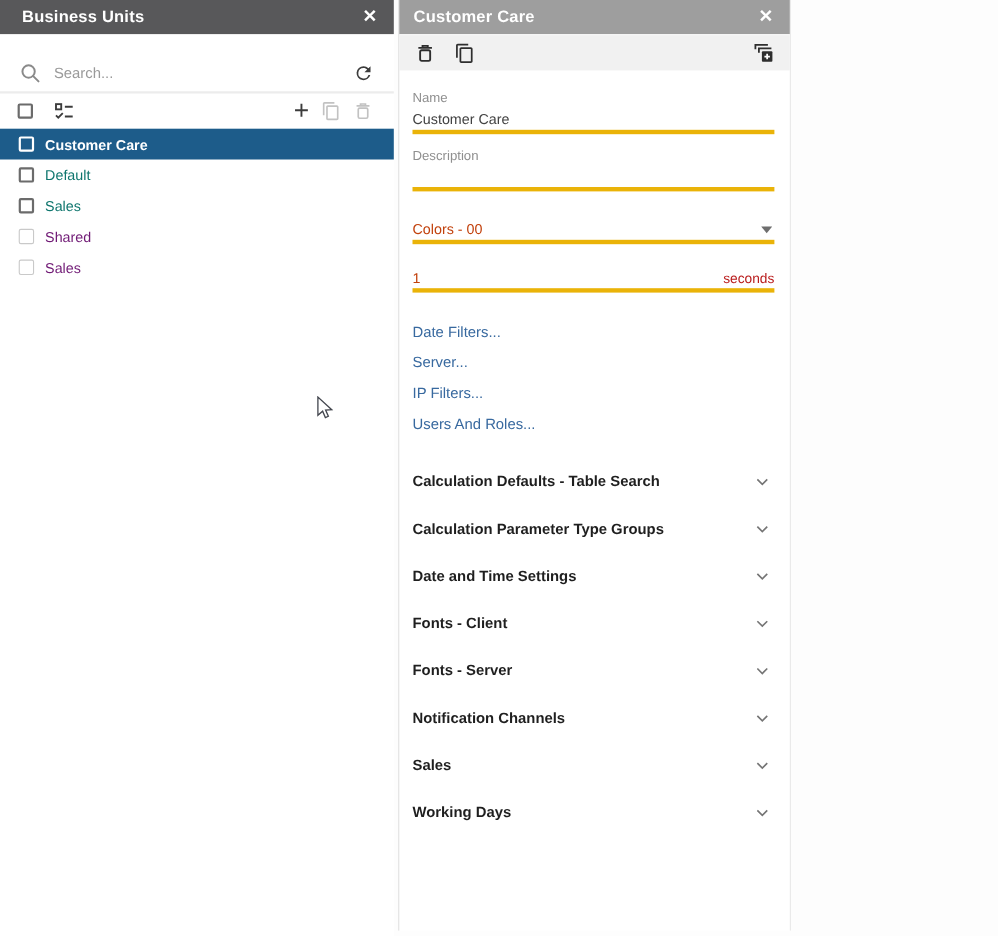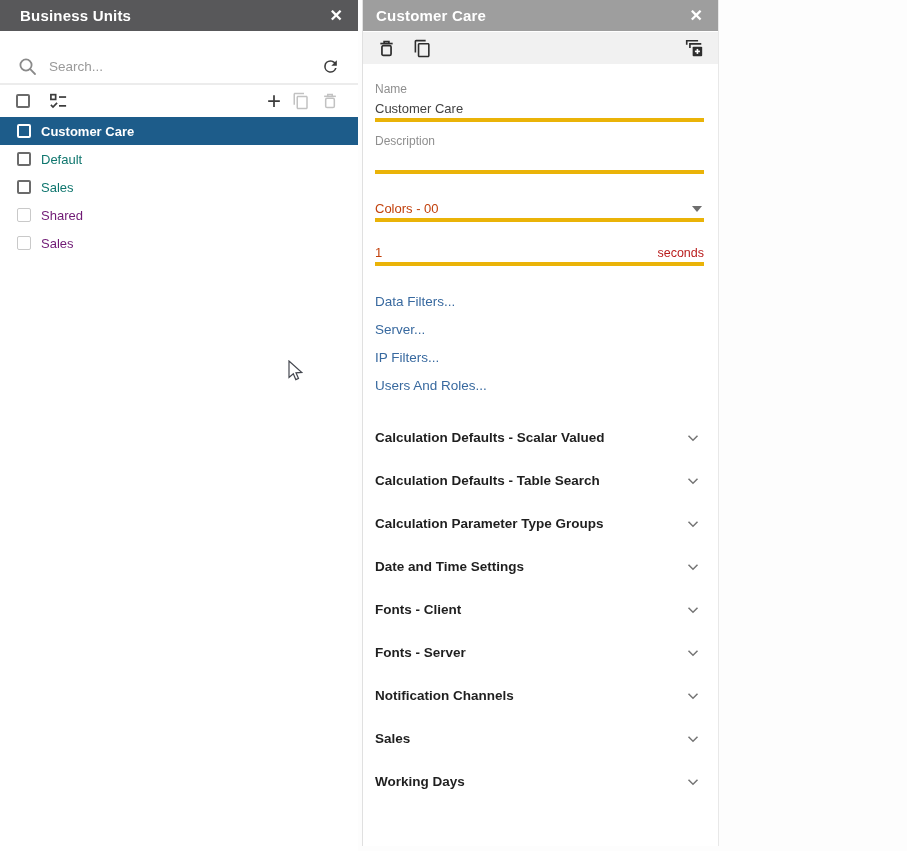--- a/index.html
+++ b/index.html
@@ -186,35 +186,27 @@
     </div>
 
     <div class="field mt22">
       <div class="field-value-row">
         <span class="val">1</span>
         <span class="suffix">seconds</span>
       </div>
     </div>
 
     <div class="mt28">
-      <a class="link">Data Filters...</a>
+      <a class="link">Date Filters...</a>
       <a class="link">Server...</a>
       <a class="link">IP Filters...</a>
       <a class="link">Users And Roles...</a>
     </div>
 
     <div class="sections">
-      <div class="section-row">
-        <span class="section-title">Calculation Defaults - Scalar Valued</span>
-        <span class="chev">
-            <svg width="18" height="18" viewBox="0 0 24 24" fill="none" stroke="#757575" stroke-width="2">
-              <polyline points="6 9 12 15 18 9"></polyline>
-            </svg>
-          </span>
-      </div>
       <div class="section-row">
         <span class="section-title">Calculation Defaults - Table Search</span>
         <span class="chev">
             <svg width="18" height="18" viewBox="0 0 24 24" fill="none" stroke="#757575" stroke-width="2">
               <polyline points="6 9 12 15 18 9"></polyline>
             </svg>
           </span>
       </div>
       <div class="section-row">
         <span class="section-title">Calculation Parameter Type Groups</span>

